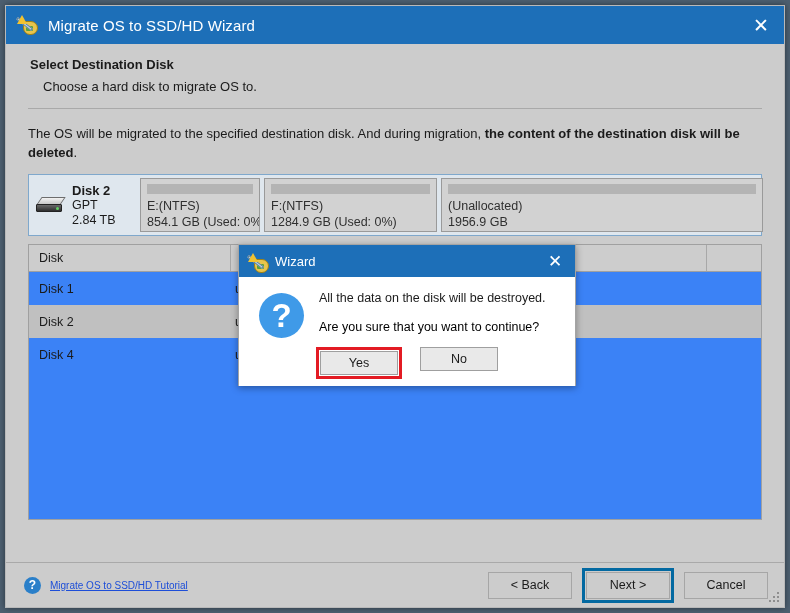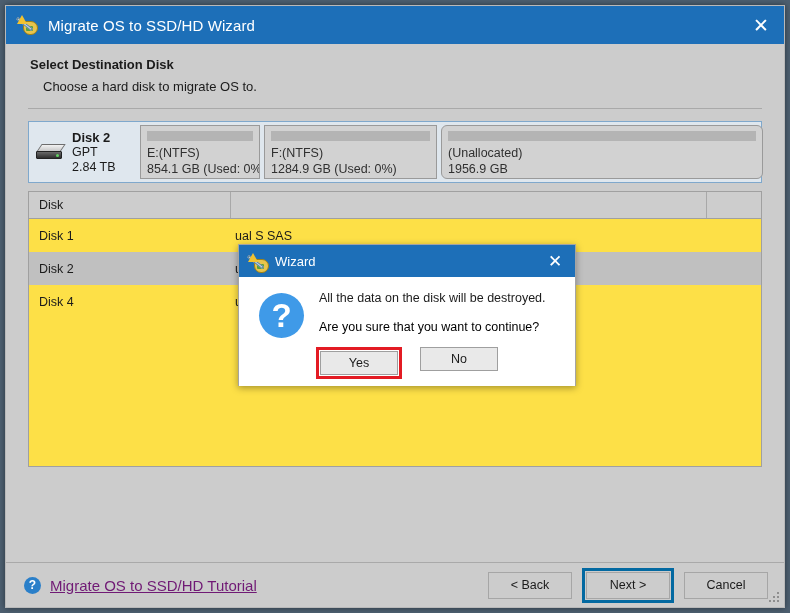--- a/index.html
+++ b/index.html
@@ -158,41 +158,41 @@
   .disk-id-text .name { font-weight: bold; font-size:13px; }
 
   .part {
     flex: none;
     border: 1px solid #9a9a9a;
     background: #d2d2d2;
     margin-right: 4px;
     padding: 5px 6px 0 6px;
     overflow: hidden;
   }
-  .part:last-child { margin-right: 0; border-radius: 6px; }
+  .part:last-child { margin-right: 0; }
   .part .bar {
     height: 10px;
     background: #b4b4b4;
     margin-bottom: 4px;
   }
   .part .lbl { font-size: 12.5px; color:#303030; line-height:16px; white-space:nowrap; }
 
   .blueline {
     position: absolute;
     left: 22px; top: 232px;
     width: 430px; height: 4px;
     background: #1d6fb8;
   }
 
   
   .table {
     margin-top: 8px;
     height: 276px;
     border: 1px solid #a0a0a0;
-    background: #fde047;
+    background: #3b82f6;
     position: relative;
     overflow: hidden;
   }
   .thead {
     height: 27px;
     border-bottom: 1px solid #a0a0a0;
     display: flex;
     background: #cdcdcd;
   }
   .th {
@@ -240,22 +240,22 @@
     background: #2a7fc9;
     color: #fff;
     font-size: 12px;
     font-weight: bold;
     line-height: 17px;
     text-align: center;
     margin-right: 9px;
     flex: none;
   }
   .tutlink {
-    font-size: 15px;
-    color: #701a75;
+    font-size: 10px;
+    color: #1d4ed8;
     text-decoration: underline;
     cursor: pointer;
   }
   .spacer { flex: 1; }
   .btn {
     width: 84px; height: 27px;
     background: #ccc;
     border: 1px solid #a6a6a6;
     font-size: 12.5px;
     color: #1b1b1b;
@@ -361,20 +361,23 @@
   </div>
 
   <div class="header">
     <h1>Select Destination Disk</h1>
     <p>Choose a hard disk to migrate OS to.</p>
   </div>
   <div class="hdr-rule"></div>
 
   <div class="body">
 
+    <div class="intro">
+      <span>The OS will be migrated to the specified destination disk. And during migration, </span><b>the content of the destination disk will be deleted</b><span>.</span>
+    </div>
 
     <div class="diskstrip">
       <div class="disk-id">
         <span class="hddicon">
           <span class="top"></span>
             <span class="front"></span>
             <span class="led"></span>
         </span>
         <span class="disk-id-text">
           <div class="name">Disk 2</div>

